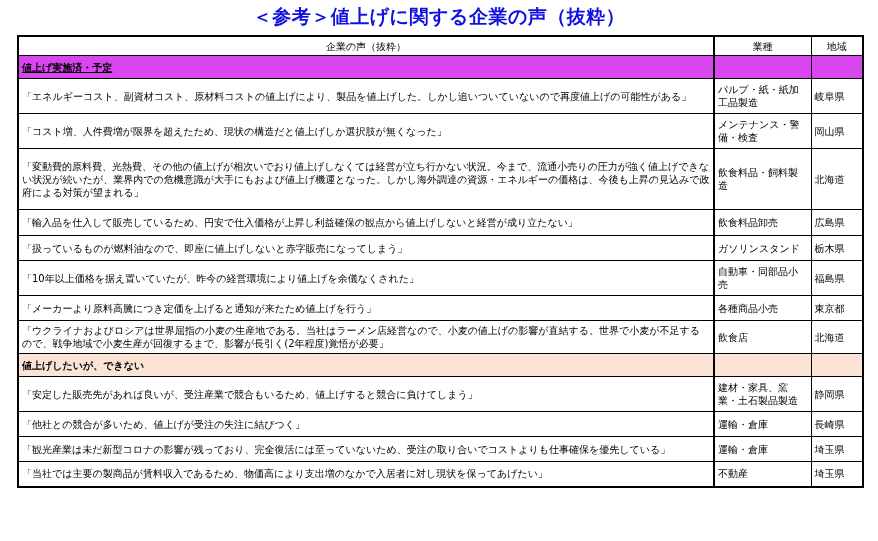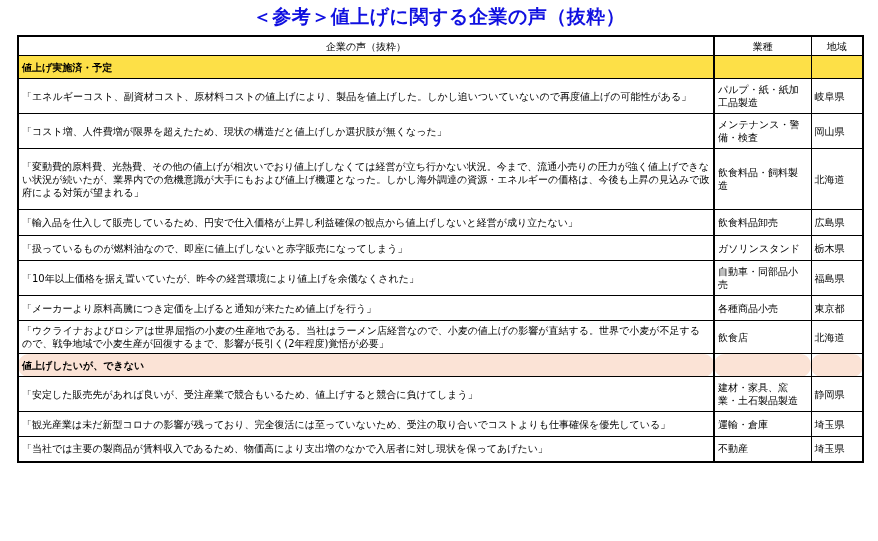--- a/index.html
+++ b/index.html
@@ -8,22 +8,22 @@
   .title { position: absolute; left: 0; top: 4px; width: 878px; text-align: center;
            font-size: 19px; font-weight: bold; color: #1010e0; letter-spacing: 0.5px; }
   table { position: absolute; left: 17px; top: 35px; border-collapse: collapse;
           table-layout: fixed; width: 845px; }
   td, th { border: 1px solid #000; font-size: 10px; line-height: 13px;
            padding: 1px 3px; vertical-align: middle; font-weight: normal; overflow: hidden; }
   table { border: 2px solid #000; }
   th { text-align: center; height: 16px; }
   col.c1 { width: 696px; } col.c2 { width: 97px; } col.c3 { width: 52px; }
   tr.section td { font-weight: bold; height: 20px; }
-  tr.sec-blue td { background: #fde047; }
-  tr.sec-peach td { background: #fbe3d6; border-radius: 11px; }
+  tr.sec-blue td { background: #d946ef; text-decoration: underline; }
+  tr.sec-peach td { background: #fbe3d6; }
   td.voice { text-align: left; }
   td.ind { border-left: 2px solid #000; }
   th.ind { border-left: 2px solid #000; }
 </style>
 </head>
 <body>
 
 <div class="title">＜参考＞値上げに関する企業の声（抜粋）</div>
 
 <table>
@@ -88,20 +88,25 @@
       <tr class="section sec-peach">
         <td>値上げしたいが、できない</td>
         <td class="ind"></td>
         <td></td>
       </tr>
       <tr style="height: 35px; margin-left: 10px;">
         <td class="voice">「安定した販売先があれば良いが、受注産業で競合もいるため、値上げすると競合に負けてしまう」</td>
         <td class="ind">建材・家具、窯業・土石製品製造</td>
         <td>静岡県</td>
       </tr>
+      <tr style="height: 25px;">
+        <td class="voice">「他社との競合が多いため、値上げが受注の失注に結びつく」</td>
+        <td class="ind">運輸・倉庫</td>
+        <td>長崎県</td>
+      </tr>
       <tr style="height: 25px; padding-left: 40px;">
         <td class="voice">「観光産業は未だ新型コロナの影響が残っており、完全復活には至っていないため、受注の取り合いでコストよりも仕事確保を優先している」</td>
         <td class="ind">運輸・倉庫</td>
         <td>埼玉県</td>
       </tr>
       <tr style="height: 25px;">
         <td class="voice">「当社では主要の製商品が賃料収入であるため、物価高により支出増のなかで入居者に対し現状を保ってあげたい」</td>
         <td class="ind">不動産</td>
         <td>埼玉県</td>
       </tr>

